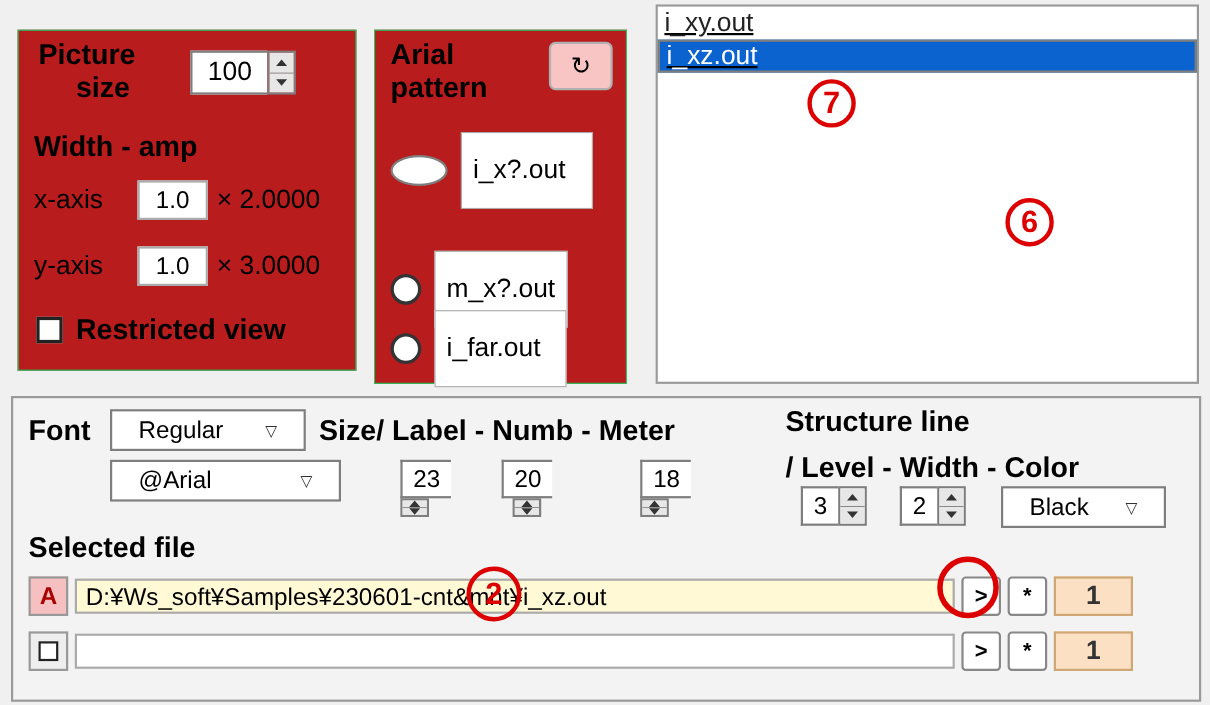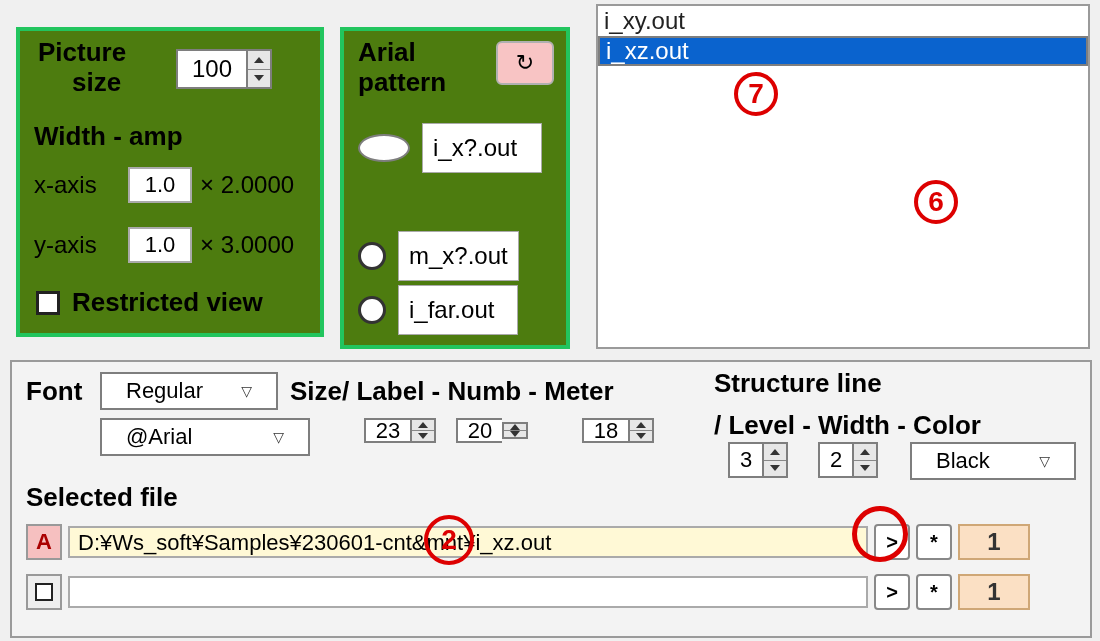--- a/index.html
+++ b/index.html
@@ -19,28 +19,28 @@
   
   .top-row {
     position: absolute;
     top: 0px;
     left: 0;
     width: 1100px;
     height: 353px;
   }
 
   .group-box {
-    border: 4px solid #22c55e;
-    background: #4d7c0f;
+    border: 1px solid #22c55e;
+    background: #b91c1c;
     position: absolute;
   }
 
   .picture-box { top: 27px; left: 16px; width: 308px; height: 310px; }
   .pattern-box { top: 27px; left: 340px; width: 230px; height: 322px; }
-  .file-list-box { position: absolute; top: 4px; left: 596px; width: 494px; height: 345px; border: 2px solid #9a9a9a; background: #fff; }
+  .file-list-box { position: absolute; top: 4px; left: 596px; width: 494px; height: 345px; border: 2px solid #9a9a9a; background: #fff; text-decoration: underline; }
 
   .picture-box .lbl-picture {
     position: absolute; top: 6px; left: 18px; font-size: 26px; font-weight: bold;
   }
   .picture-box .lbl-size {
     position: absolute; top: 36px; left: 52px; font-size: 26px; font-weight: bold;
   }
   .picture-box .spin-size {
     position: absolute; top: 18px; left: 156px;
   }
@@ -59,21 +59,21 @@
     border: 2px solid #7e7e7e;
   }
   .spinbox .btns button {
     flex: 1; border: none; border-bottom: 1px solid #888;
     background: #e7e7e7; cursor: pointer; font-size: 10px;
     display: flex; align-items: center; justify-content: center;
     padding: 0;
   }
   .spinbox .btns button:last-child { border-bottom: none; }
   .spinbox.small input { width: 46px; font-size: 22px; }
-  .spinbox.small { height: 25px; }
+  .spinbox.small { height: 52px; flex-direction: column; }
   .spinbox.tiny input { width: 34px; font-size: 22px; }
   .spinbox.tiny { height: 36px; }
 
   .lbl-widthamp { position:absolute; top:90px; left:14px; font-size:26px; font-weight:bold; }
 
   .lbl-xaxis { position:absolute; top:140px; left:14px; font-size:24px; }
   .in-xaxis { position:absolute; top:136px; left:108px; width:64px; height:36px; border:2px solid #aaa; background:#fff; font-size:22px; text-align:center; }
   .lbl-xmul { position:absolute; top:140px; left:180px; font-size:24px; }
 
   .lbl-yaxis { position:absolute; top:200px; left:14px; font-size:24px; }
@@ -94,21 +94,21 @@
     font-size:22px;
   }
   .radio-row { position:absolute; left:14px; display:flex; align-items:center; gap:12px; }
   .r1 { top: 92px; } .r2 { top:146px; } .r3 { top:200px; } .r4 { top:254px; }
   .radio {
     width:28px; height:28px; border:3px solid #333; border-radius:50%;
     background:#fff; display:flex; align-items:center; justify-content:center;
     cursor:pointer;
   }
   .radio.sel::after { content:""; width:12px; height:12px; background:#111; border-radius:50%; }
-  .radio-lbl { border:1px solid #aaa; background:#fff; padding:10px 10px; font-size:24px; min-width:120px; }
+  .radio-lbl { border:1px solid #aaa; background:#fff; padding:20px 10px; font-size:24px; min-width:120px; }
 
   
   .file-list-box .file-item {
     padding: 0 6px; font-size: 24px; line-height: 30px; height: 30px;
     color:#222; cursor: default;
   }
   .file-list-box .file-item.sel {
     background:#0a63ce; color:#fff;
   }
 
@@ -127,21 +127,21 @@
 
   .lbl-slm { position:absolute; top:14px; left:278px; font-size:26px; font-weight:bold; white-space:nowrap; }
   .sp-label { position:absolute; top:56px; left:352px; }
   .sp-numb  { position:absolute; top:56px; left:444px;align-items:center; }
   .sp-meter { position:absolute; top:56px; left:570px; }
 
   .lbl-struct1 { position:absolute; top:6px;  left:702px; font-size:26px; font-weight:bold; white-space:nowrap; }
   .lbl-struct2 { position:absolute; top:48px; left:702px; font-size:26px; font-weight:bold; white-space:nowrap; }
   .sp-level { position:absolute; top:80px; left:716px; }
   .sp-width { position:absolute; top:80px; left:806px; }
-  .sel-color { position:absolute; top:80px; left:898px; width:166px; height:38px; }
+  .sel-color { position:absolute; top:80px; left:898px; width:150px; height:38px; }
 
   .lbl-selfile { position:absolute; top:120px; left:14px; font-size:26px; font-weight:bold; }
 
   .file-row {
     position:absolute; left:14px; width:1052px; height:40px;
     display:flex; align-items:center; gap:6px;
   }
   .fr1 { top:160px; }
   .fr2 { top:210px; }
 

